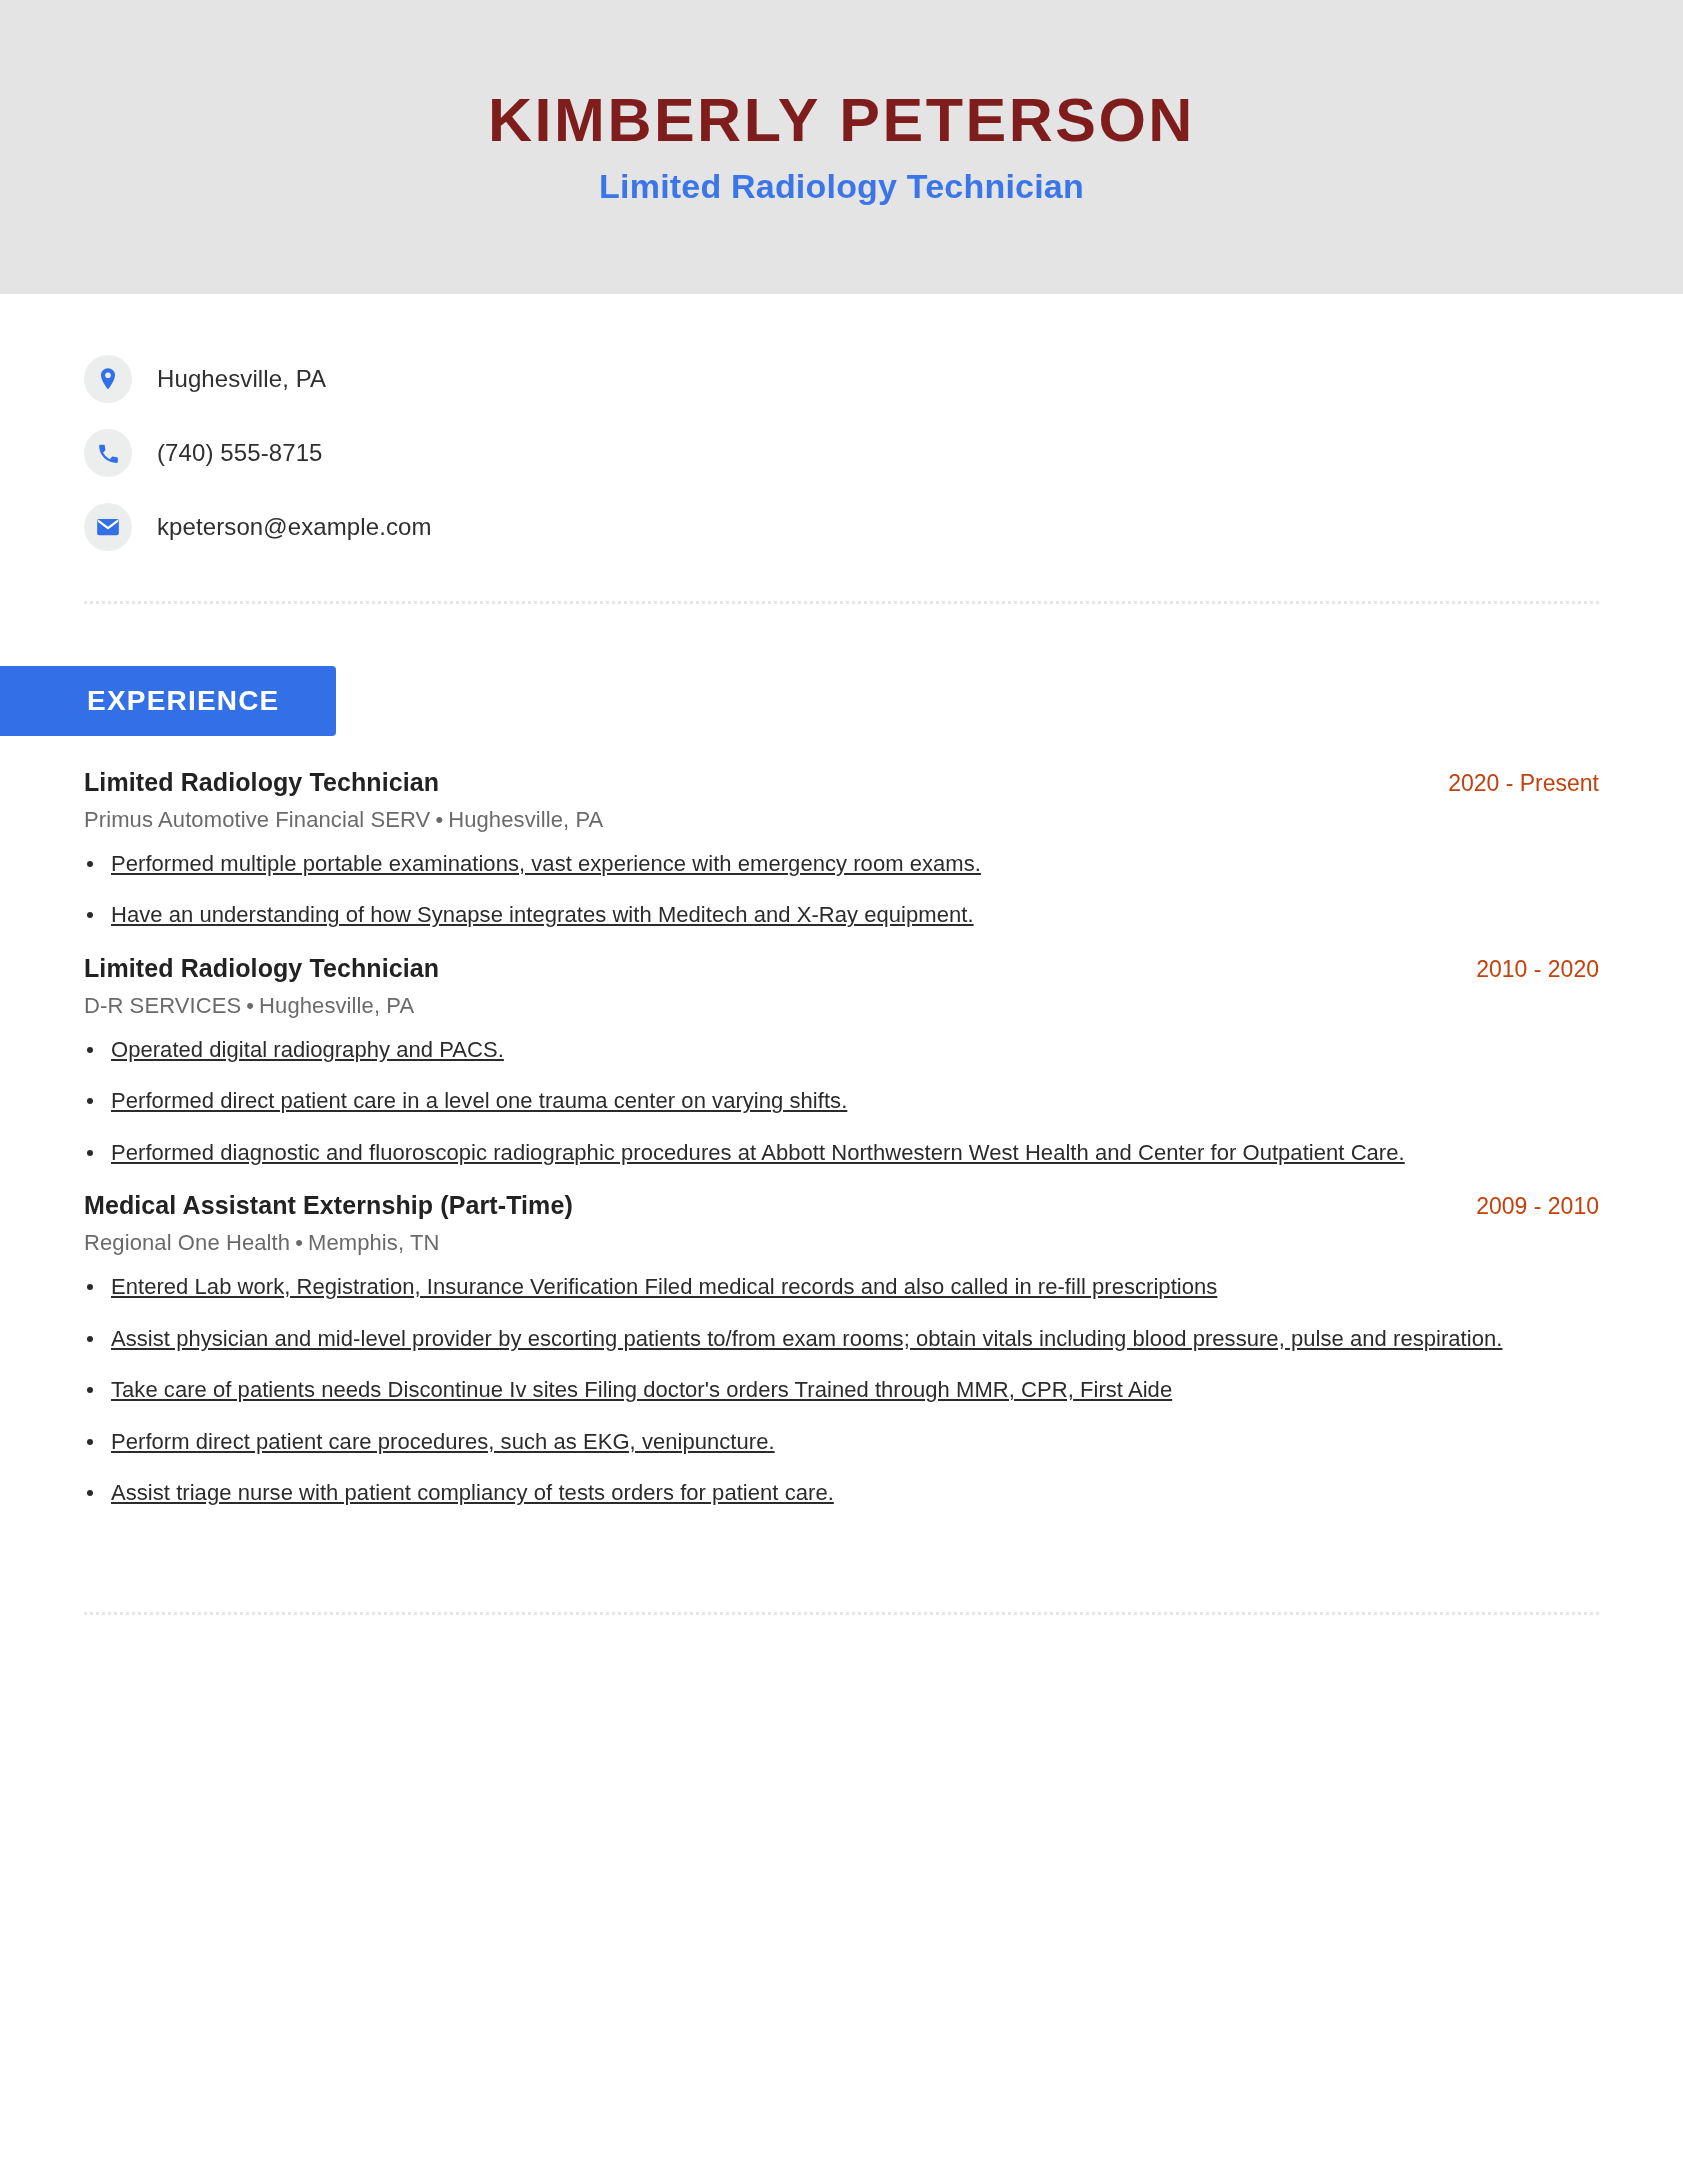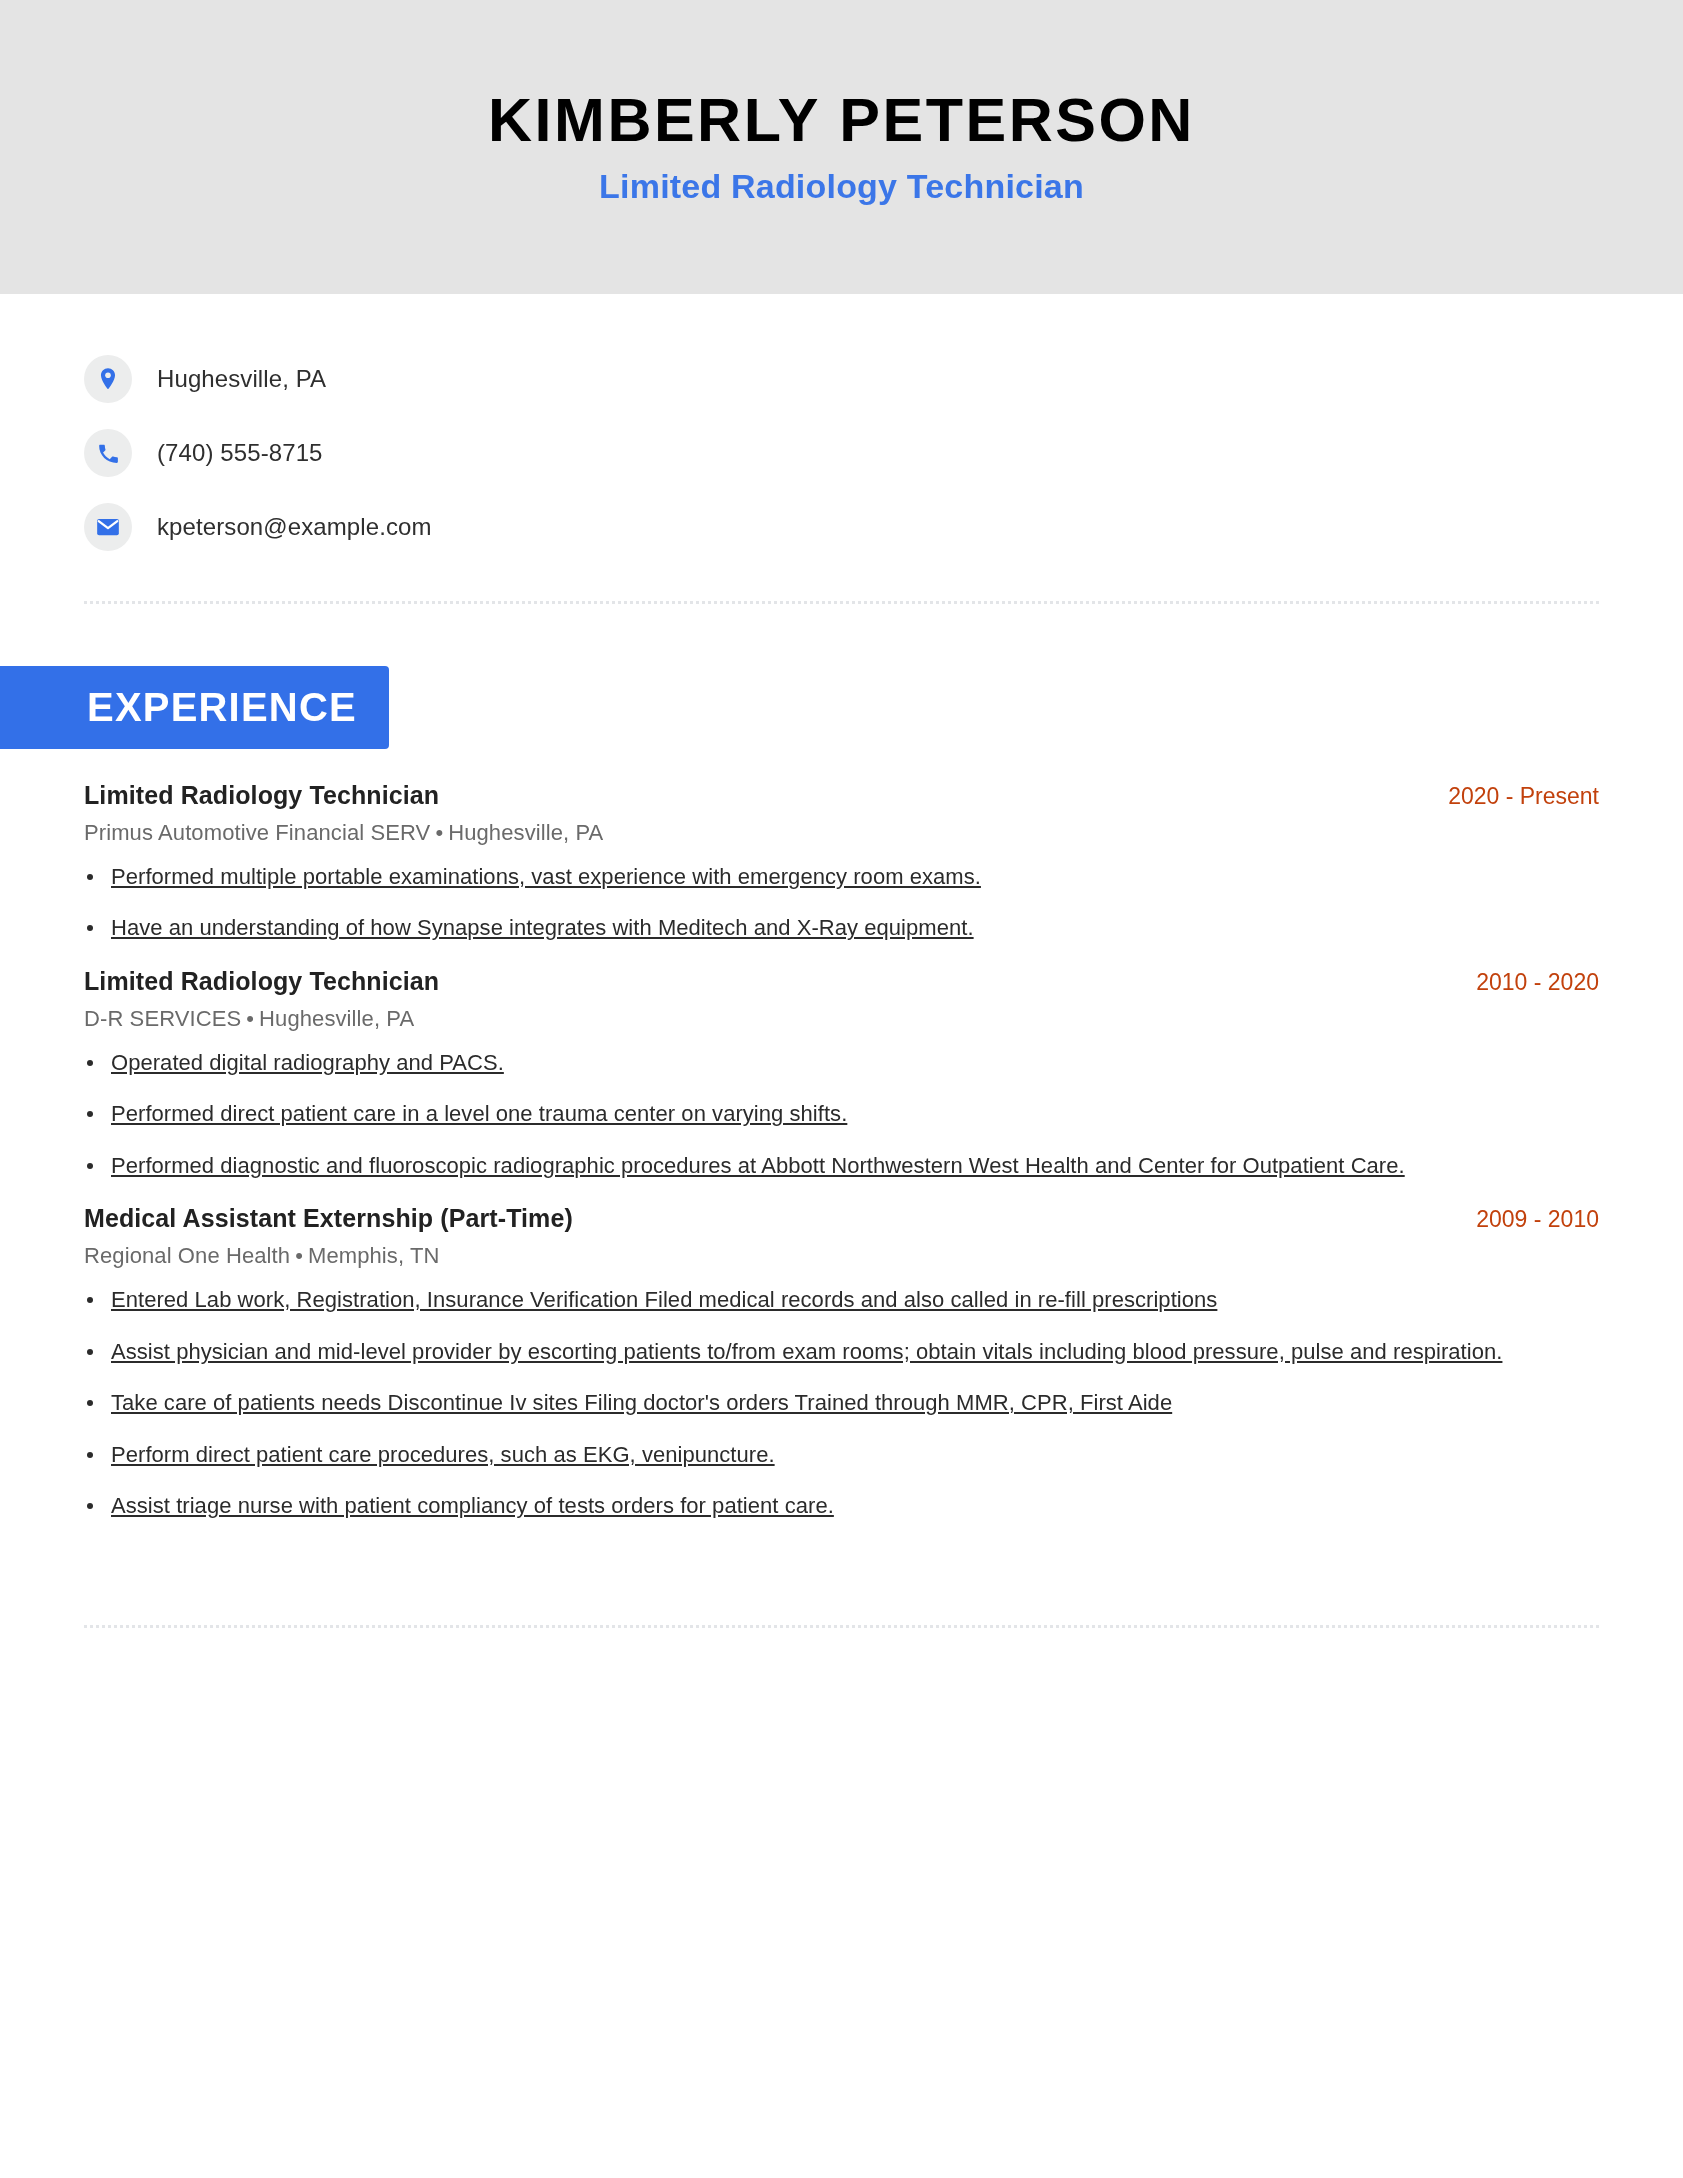--- a/index.html
+++ b/index.html
@@ -23,21 +23,21 @@
     box-sizing: border-box;
     display: flex;
     flex-direction: column;
     align-items: center;
     justify-content: center;
   }
   .full-name {
     font-size: 61px;
     font-weight: bold;
     letter-spacing: 2.5px;
-    color: #000000;
+    color: #7f1d1d;
     line-height: 1.05;
     margin: 0 0 14px 0;
     text-align: center;
   }
   .job-title {
     font-size: 34px;
     font-weight: bold;
     color: #3b76e8;
     letter-spacing: 0.2px;
     margin: 0;
@@ -88,24 +88,24 @@
 
   
   .section-badge-wrap {
     margin-left: -84px;
     margin-top: 62px;
   }
   .section-badge {
     display: inline-block;
     background: #3370e8;
     color: #ffffff;
-    font-size: 40px;
+    font-size: 28px;
     font-weight: bold;
     letter-spacing: 1.2px;
-    padding: 19px 32px 19px 87px;
+    padding: 19px 56px 19px 87px;
     border-radius: 0 4px 4px 0;
   }
 
   
   .entries { margin-top: 32px; }
 
   .entry + .entry { margin-top: 22px; }
 
   .entry-head {
     display: flex;

